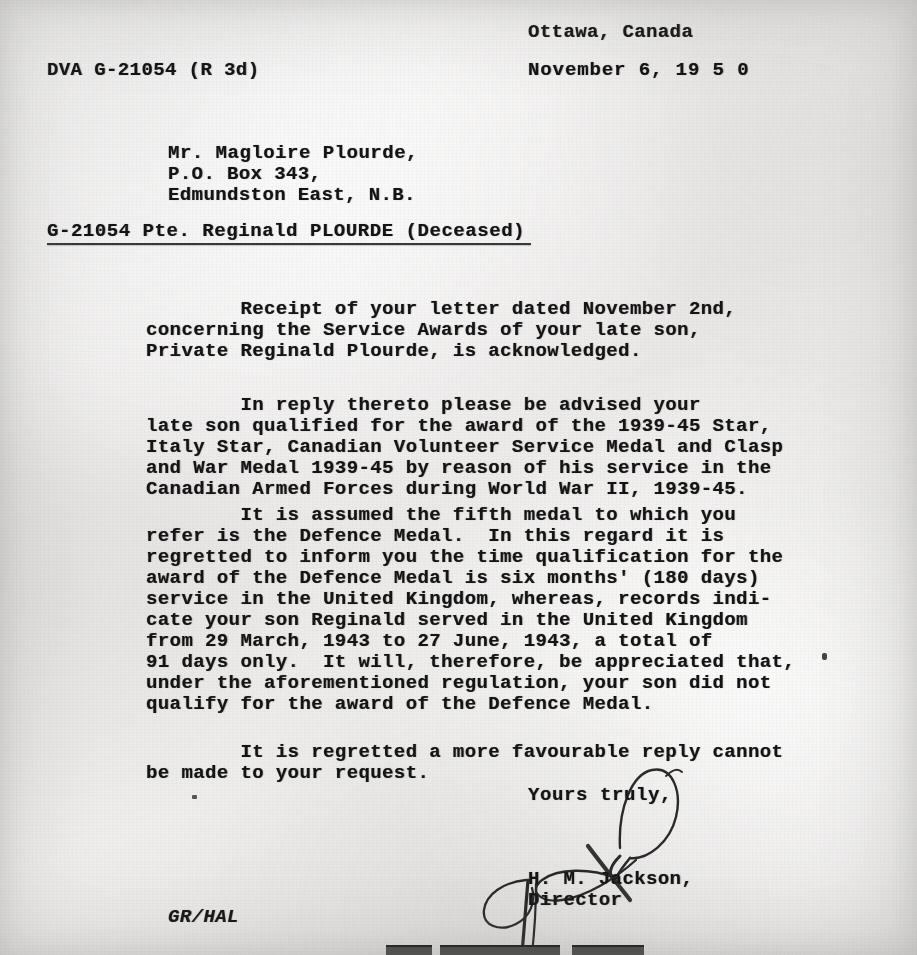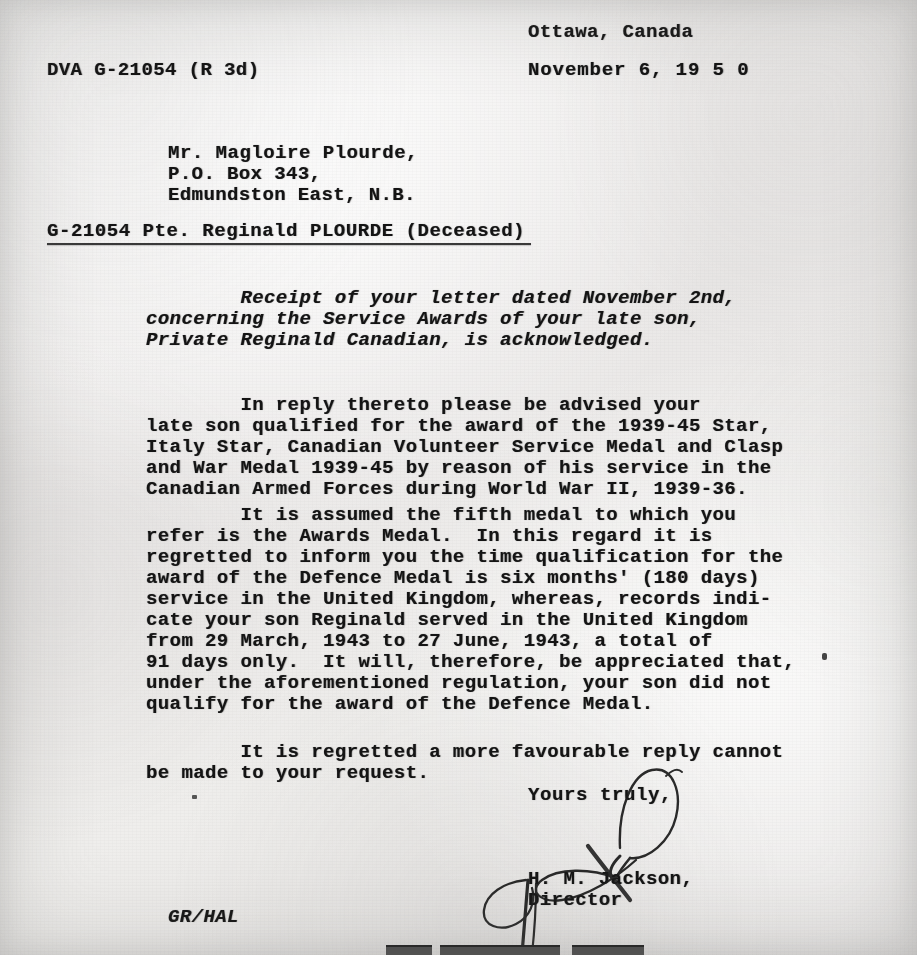--- a/index.html
+++ b/index.html
@@ -80,21 +80,21 @@
     background: #202020;
     opacity: 0.88;
     box-shadow: 0 0.5px 0.8px rgba(60,60,60,0.5);
   }
 
   #salutation    { left: 168px; top: 261px; }
 
   .para { position: absolute; left: 146px; }
   .para .typed { position: static; display: block; }
 
-  #para1 { top: 288px; font-style: italic; }
+  #para1 { top: 299px; }
   #para2 { top: 359px; margin-top: 36px; }
   #para3 { top: 505px; }
   #para4 { top: 742px; }
 
   #closing       { left: 528px; top: 785px; letter-spacing: 0.6px; }
   #sigblock      { left: 528px; top: 869px; }
 
   #initials      { left: 168px; top: 907px; font-style: italic; }
 
   #stray-dot {
@@ -163,34 +163,34 @@
     <span class="typed">Edmundston East, N.B.</span>
   </div>
 
   <div class="typed" id="subject-line">G-21054 Pte. Reginald PLOURDE (Deceased)</div>
   <div id="subject-rule"></div>
 
 
   <div class="para" id="para1">
     <span class="typed">        Receipt of your letter dated November 2nd,</span>
     <span class="typed">concerning the Service Awards of your late son,</span>
-    <span class="typed">Private Reginald Canadian, is acknowledged.</span>
+    <span class="typed">Private Reginald Plourde, is acknowledged.</span>
   </div>
 
   <div class="para" id="para2">
     <span class="typed">        In reply thereto please be advised your</span>
     <span class="typed">late son qualified for the award of the 1939-45 Star,</span>
     <span class="typed">Italy Star, Canadian Volunteer Service Medal and Clasp</span>
     <span class="typed">and War Medal 1939-45 by reason of his service in the</span>
-    <span class="typed">Canadian Armed Forces during World War II, 1939-36.</span>
+    <span class="typed">Canadian Armed Forces during World War II, 1939-45.</span>
   </div>
 
   <div class="para" id="para3">
     <span class="typed">        It is assumed the fifth medal to which you</span>
-    <span class="typed">refer is the Awards Medal.  In this regard it is</span>
+    <span class="typed">refer is the Defence Medal.  In this regard it is</span>
     <span class="typed">regretted to inform you the time qualification for the</span>
     <span class="typed">award of the Defence Medal is six months' (180 days)</span>
     <span class="typed">service in the United Kingdom, whereas, records indi-</span>
     <span class="typed">cate your son Reginald served in the United Kingdom</span>
     <span class="typed">from 29 March, 1943 to 27 June, 1943, a total of</span>
     <span class="typed">91 days only.  It will, therefore, be appreciated that,</span>
     <span class="typed">under the aforementioned regulation, your son did not</span>
     <span class="typed">qualify for the award of the Defence Medal.</span>
   </div>
 

